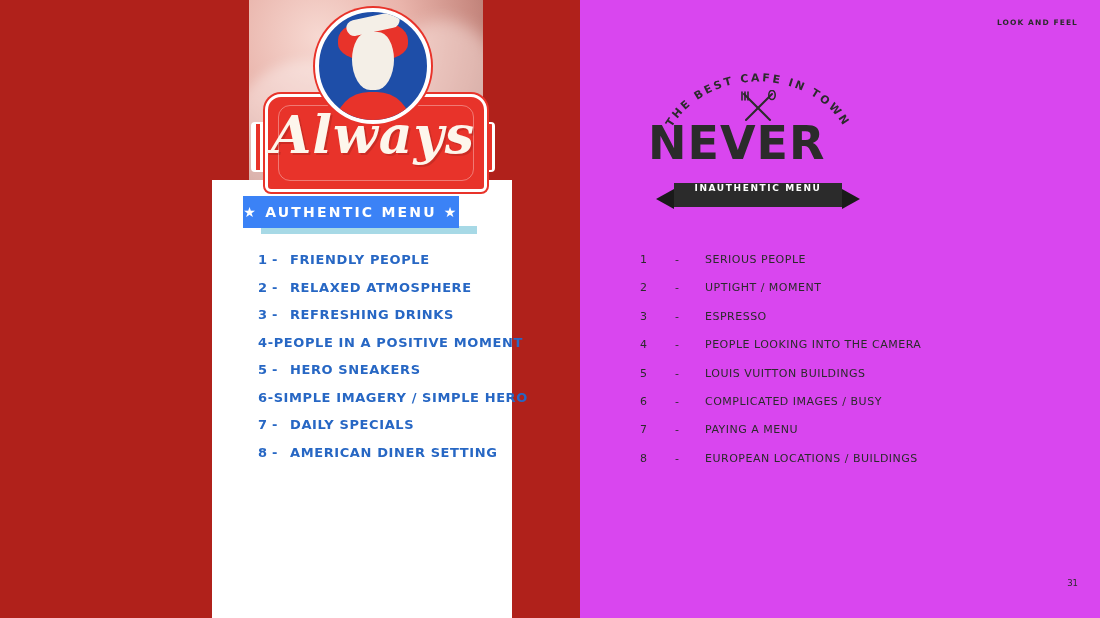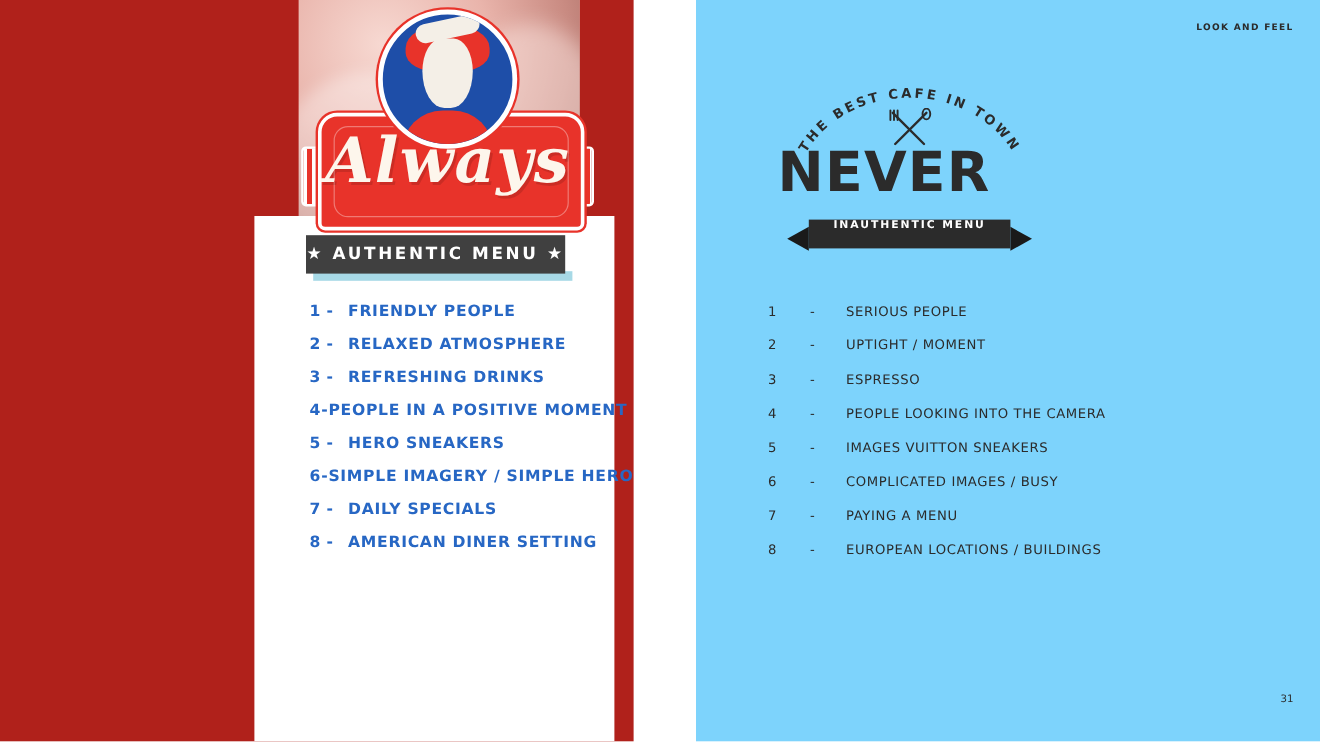--- a/index.html
+++ b/index.html
@@ -13,21 +13,21 @@
     font-family: "Liberation Sans", sans-serif;
     overflow: hidden;
     position: relative;
   }
 
   
   .left-panel {
     position: absolute;
     left: 0;
     top: 0;
-    width: 528px;
+    width: 580px;
     height: 618px;
     background: #b0211b;
     overflow: hidden;
   }
   .photo-strip {
     position: absolute;
     left: 249px;
     top: 0;
     width: 234px;
     height: 185px;
@@ -177,25 +177,25 @@
     font-size: 52px;
     color: #fdf6ec;
     letter-spacing: 1px;
     z-index: 4;
     text-shadow: 2px 2px 0 rgba(0,0,0,0.12);
   }
 
   
   .ribbon {
     position: absolute;
-    left: 255px;
+    left: 243px;
     top: 196px;
     width: 216px;
     height: 32px;
-    background: #404040;
+    background: #3b82f6;
     display: flex;
     align-items: center;
     justify-content: center;
     z-index: 5;
     text-align: center;
   }
   .ribbon-shadow {
     position: absolute;
     left: 261px;
     top: 226px;
@@ -233,21 +233,21 @@
   .left-list .num { width: 14px; }
   .left-list .dash { width: 18px; }
 
   
   .right-panel {
     position: absolute;
     left: 580px;
     top: 0;
     width: 520px;
     height: 618px;
-    background: #7dd3fc;
+    background: #d946ef;
   }
   .look-and-feel {
     position: absolute;
     right: 22px;
     top: 18px;
     font-family: "DejaVu Sans", sans-serif;
     font-size: 7.5px;
     font-weight: bold;
     letter-spacing: 1.1px;
     color: #2b2b2b;
@@ -480,21 +480,21 @@
       <span class="label">ESPRESSO</span>
     </div>
     <div class="row">
       <span class="num">4</span>
       <span class="dash">-</span>
       <span class="label">PEOPLE LOOKING INTO THE CAMERA</span>
     </div>
     <div class="row">
       <span class="num">5</span>
       <span class="dash">-</span>
-      <span class="label">IMAGES VUITTON SNEAKERS</span>
+      <span class="label">LOUIS VUITTON BUILDINGS</span>
     </div>
     <div class="row">
       <span class="num">6</span>
       <span class="dash">-</span>
       <span class="label">COMPLICATED IMAGES / BUSY</span>
     </div>
     <div class="row">
       <span class="num">7</span>
       <span class="dash">-</span>
       <span class="label">PAYING A MENU</span>

